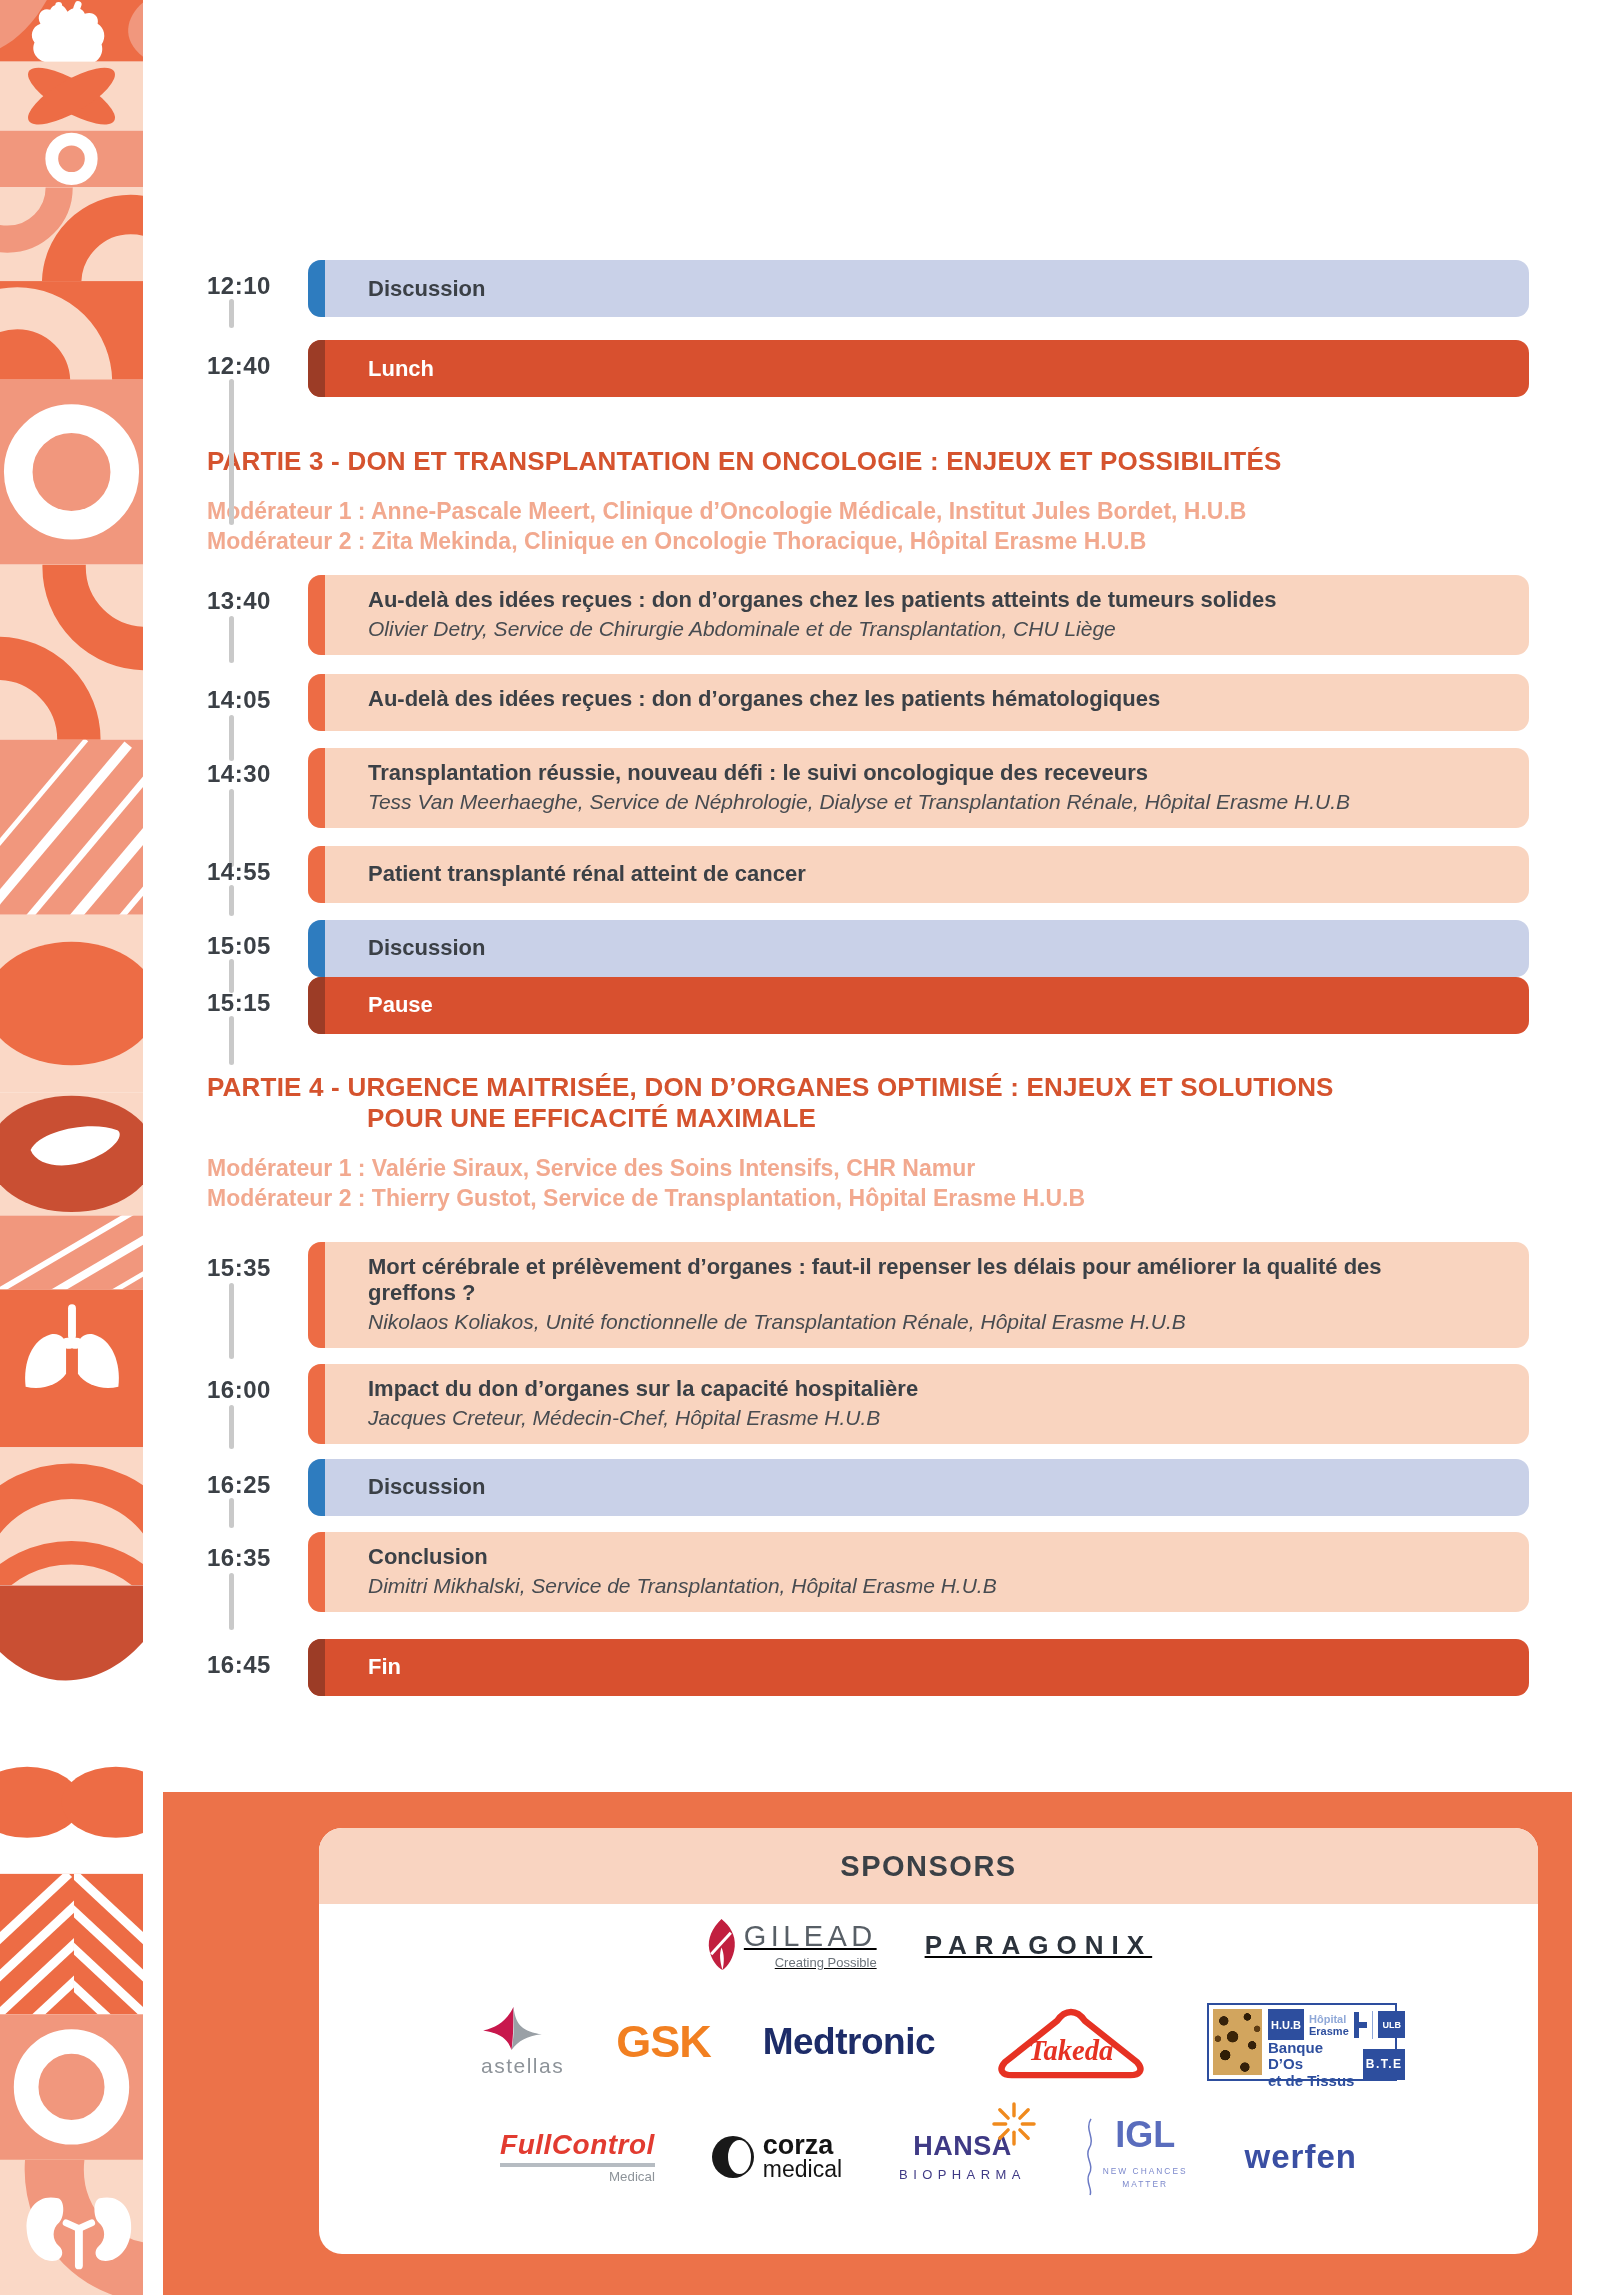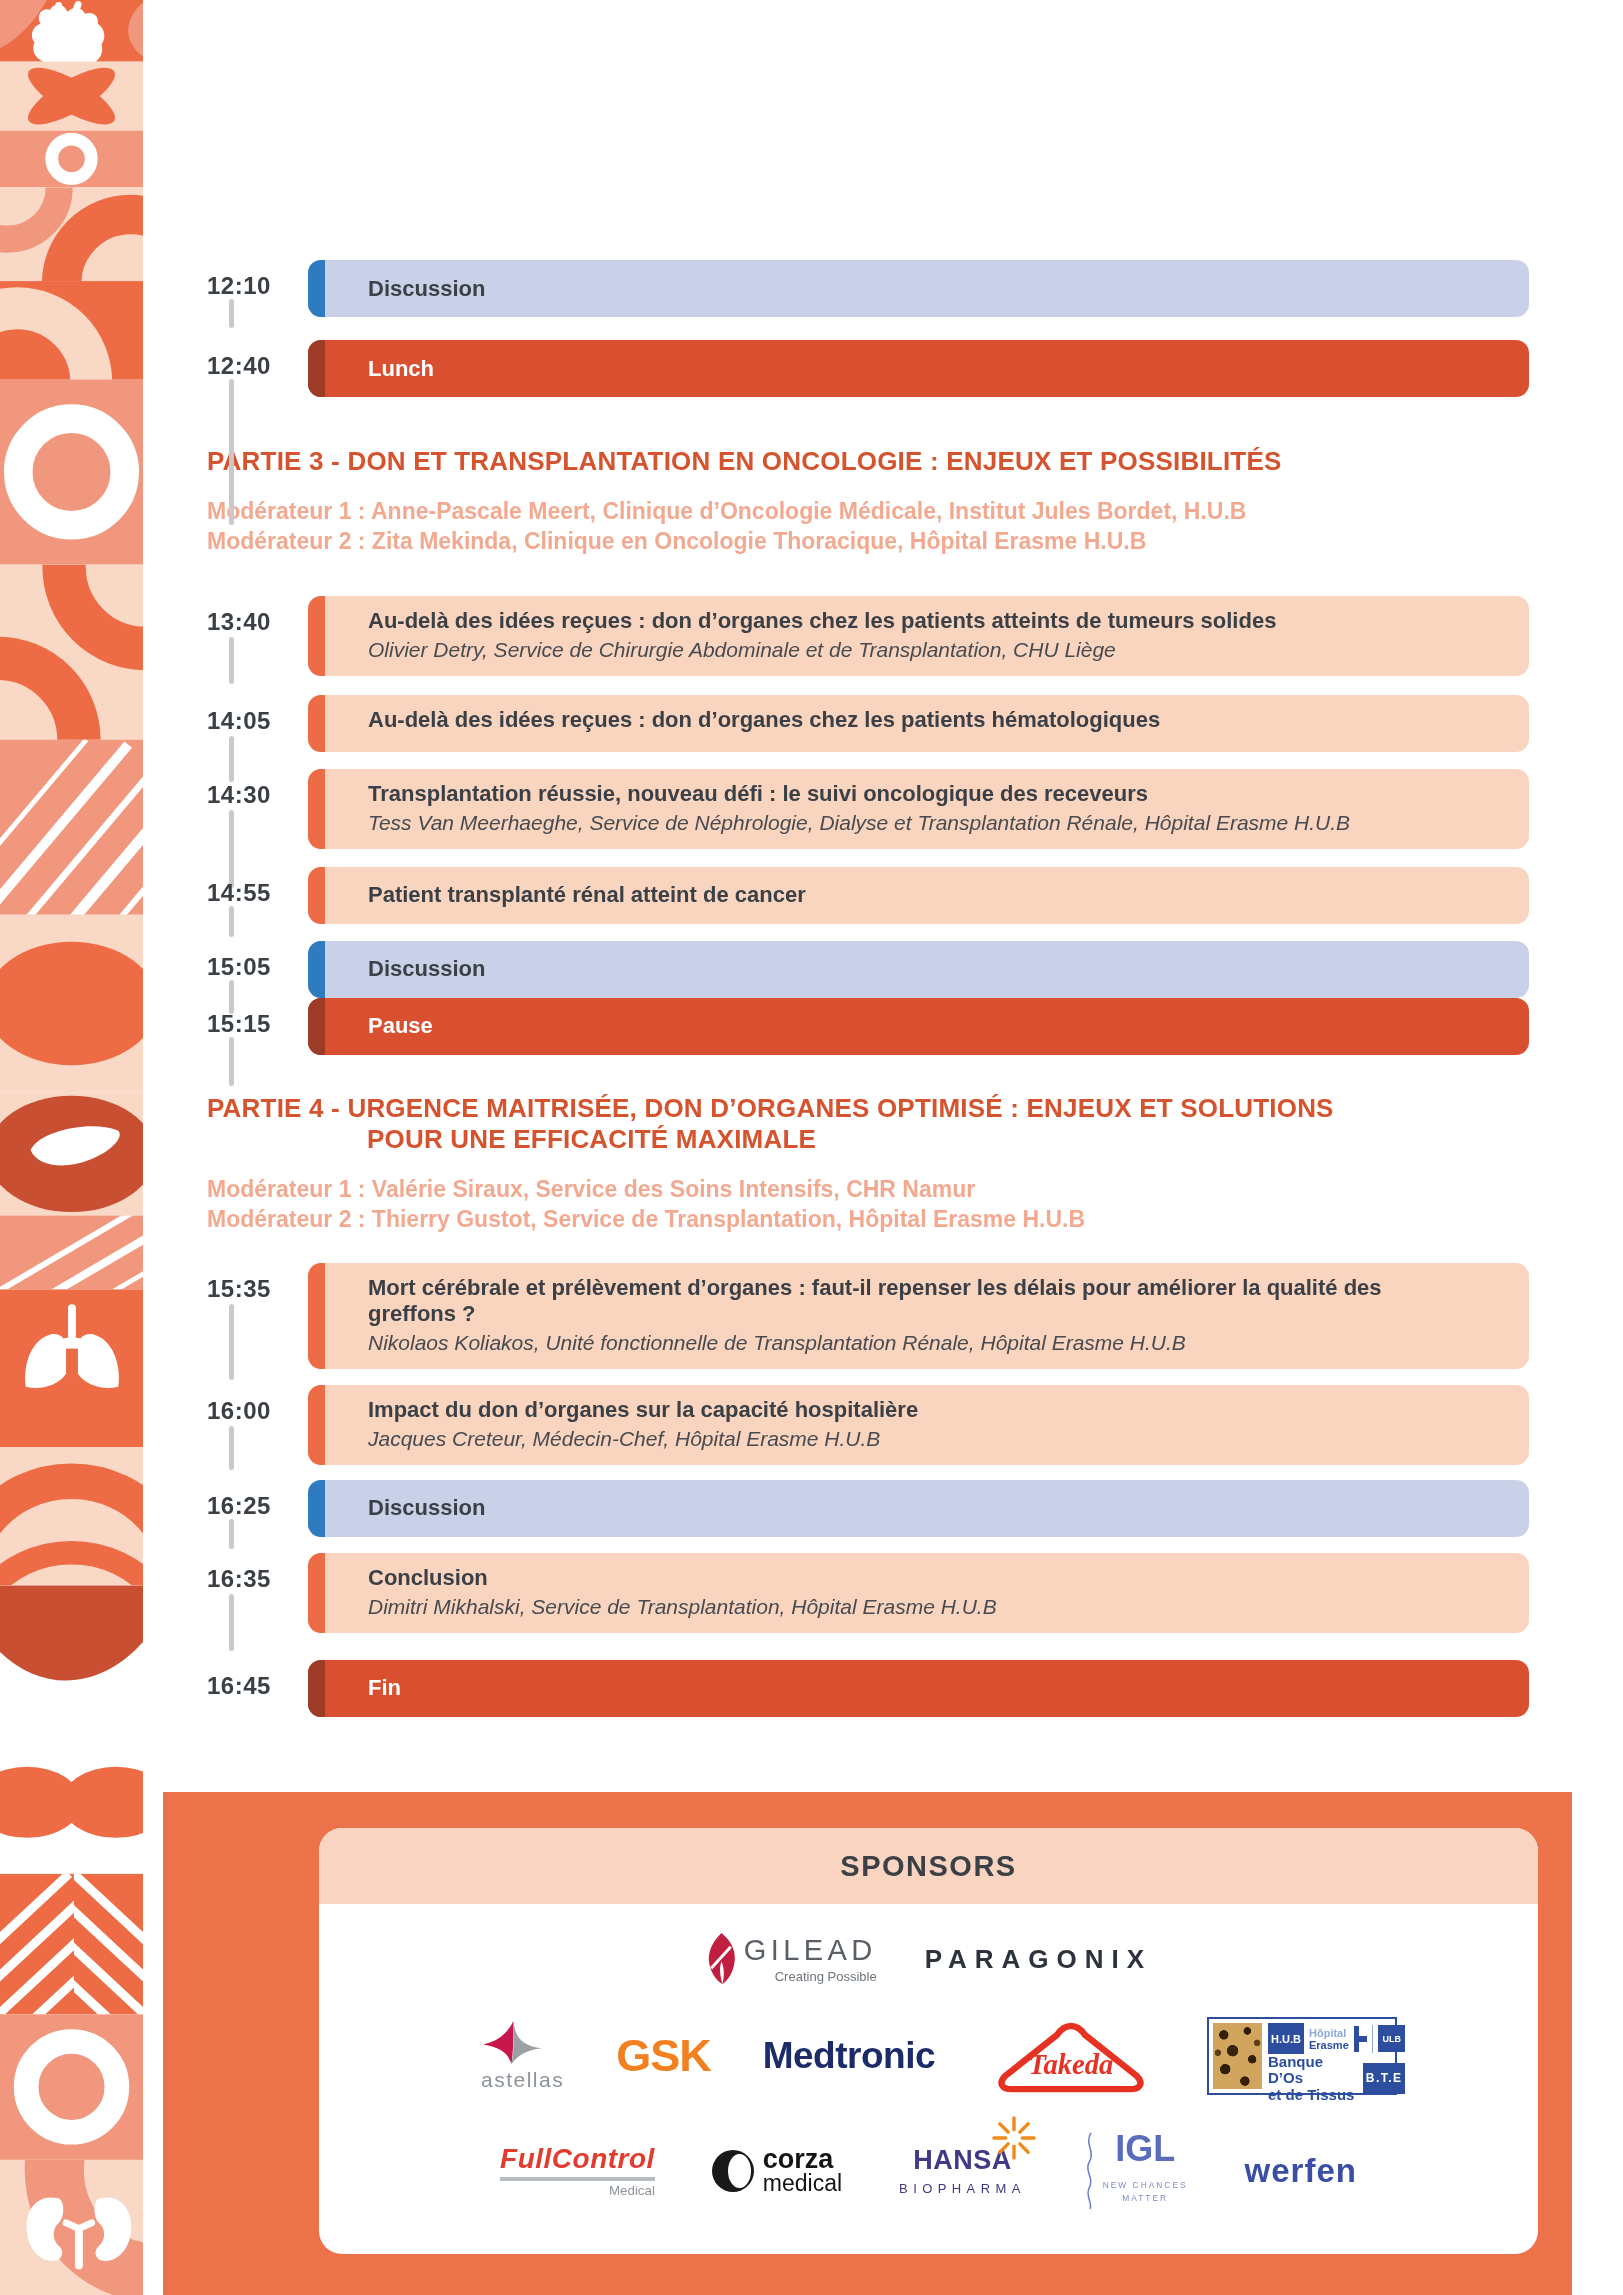--- a/index.html
+++ b/index.html
@@ -33,29 +33,29 @@
   .narrow { display:block; max-width:1016px; }
 
   .section-heading { font-size:26px; font-weight:800; color:#d5532e; line-height:31px; letter-spacing:0.2px; }
   .heading-line2 { padding-left:160px; }
   .moderators { margin-top:19px; }
   .moderator { font-size:23px; font-weight:700; color:#f2a98f; line-height:30px; }
 
   
   .mb47{margin-bottom:23px;} .mb38{margin-bottom:19px;} .mb35{margin-bottom:17.3px;}
   .mb40{} .mb32{margin-bottom:16px;} .mb30{margin-bottom:15px;} .mb55{margin-bottom:27px;}
-  .mt100{margin-top:49px;} .mt62{margin-top:40px;} .mt78{margin-top:38px;} .mt58{margin-top:29px;}
+  .mt100{margin-top:49px;} .mt62{margin-top:19px;} .mt78{margin-top:38px;} .mt58{margin-top:29px;}
 
   
   .sponsors-bg { position:absolute; left:163px; top:1792px; width:1409px; height:504px; background:#ec7249; }
   .sponsor-panel { position:absolute; left:156px; top:36px; width:1219px; height:426px; background:#ffffff; border-radius:23px; overflow:hidden; }
   .sponsor-header { height:76px; background:#f9d4c1; display:flex; align-items:center; justify-content:center;
                     font-size:29px; font-weight:800; letter-spacing:1.5px; color:#3b4046; }
   .logo-row { display:flex; align-items:center; justify-content:center; }
-  .logo-row1 { margin-top:28px; gap:48px; }
+  .logo-row1 { margin-top:14px; gap:48px;text-decoration:underline; }
   .logo-row2 { margin-top:31px; gap:52px; }
   .logo-row3 { margin-top:36px; gap:57px; }
 
   
   .gilead { display:flex; align-items:center; gap:7px; }
   .gilead-text { display:flex; flex-direction:column; }
   .gilead-name { font-size:29px; font-weight:500; letter-spacing:4.4px; color:#585f66; }
   .gilead-tag { font-size:13px; color:#6d747b; align-self:flex-end; margin-top:2px; }
   
   .paragonix-name { font-size:26px; font-weight:700; letter-spacing:8px; color:#2c333c; }

